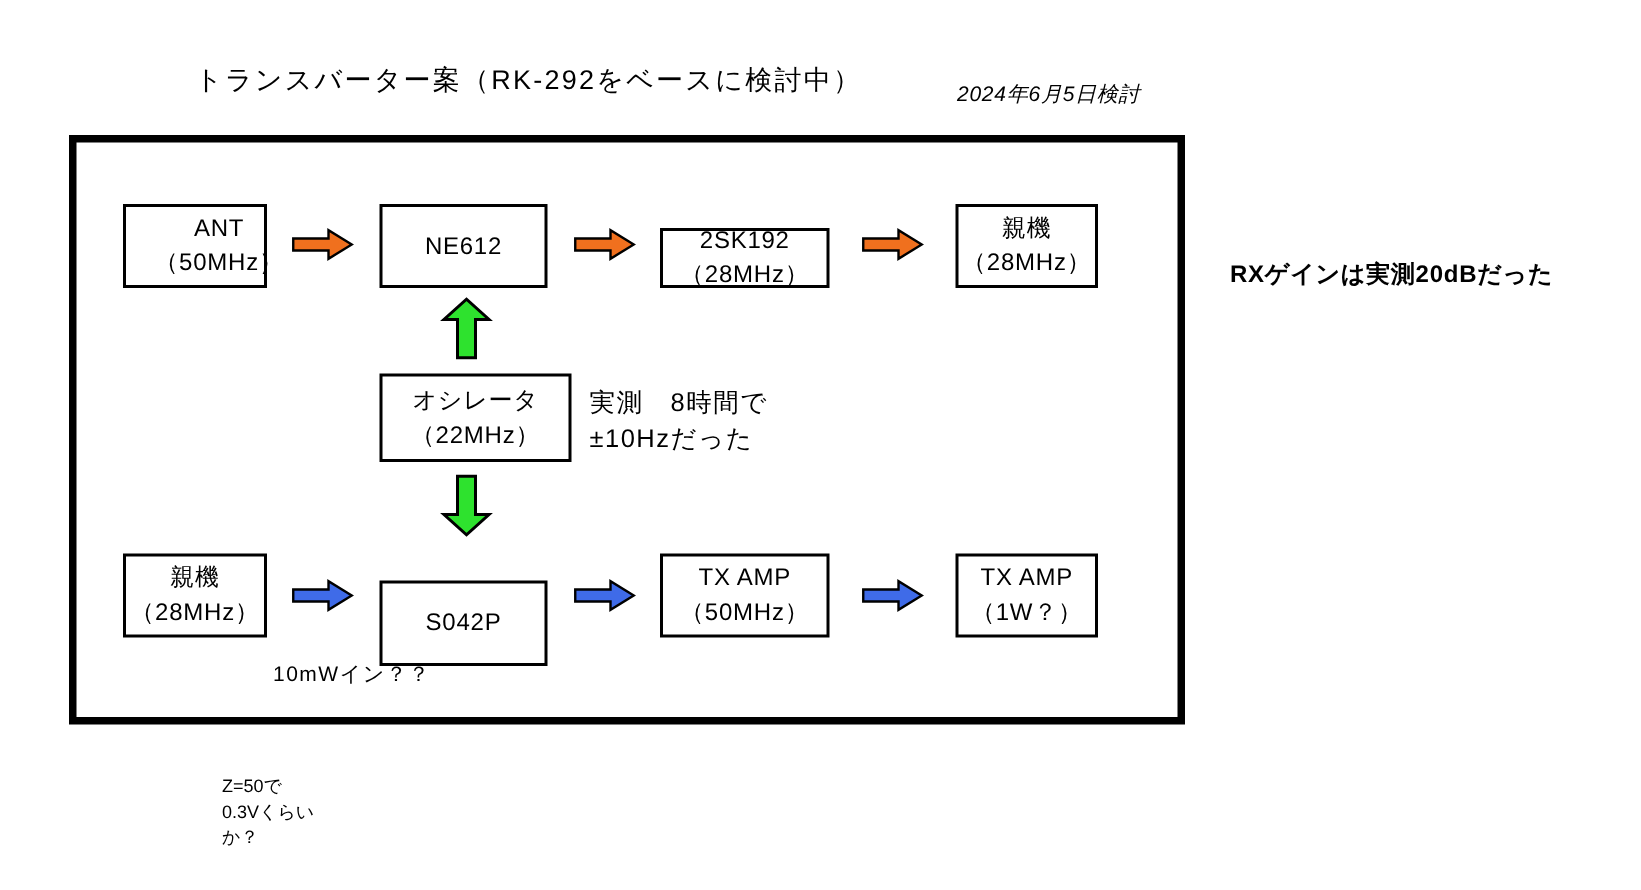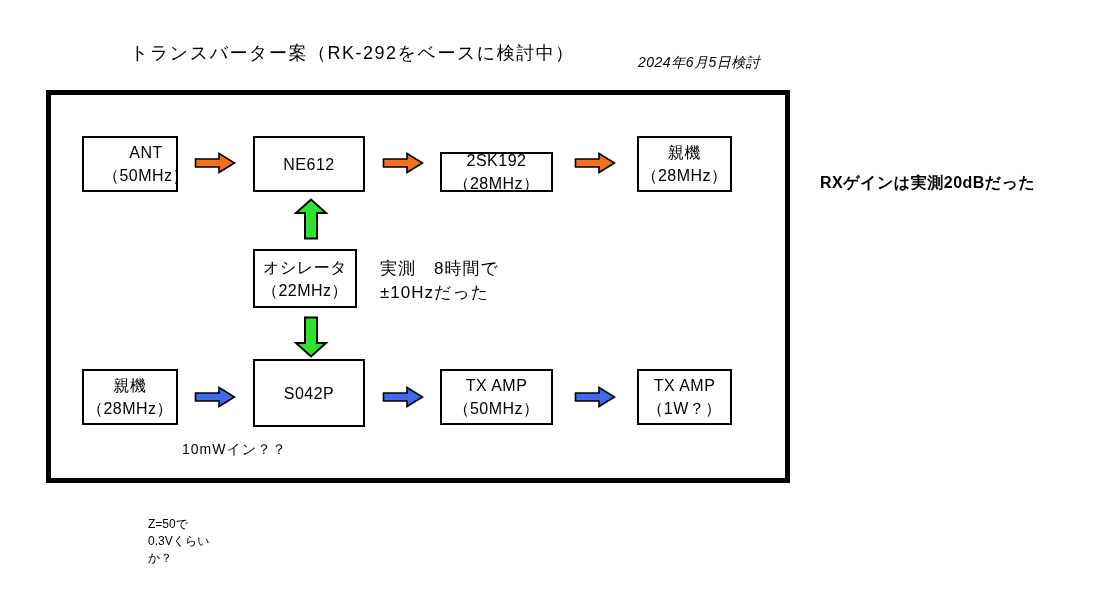--- a/index.html
+++ b/index.html
@@ -55,42 +55,42 @@
     letter-spacing: 0.5px;
   }
   .box span { display: block; }
 
   
   .b-ant      { left: 82px;  top: 136px; width: 96px;  height: 56px; padding-left: 32px; }
   .b-ne612    { left: 253px; top: 136px; width: 112px; height: 56px; }
   .b-2sk192   { left: 440px; top: 152px; width: 113px; height: 40px; }
   .b-rxparent { left: 637px; top: 136px; width: 95px;  height: 56px; }
   
-  .b-osc      { left: 253px; top: 249px; width: 104px; height: 59px; align-items: center; }
+  .b-osc      { left: 253px; top: 249px; width: 128px; height: 59px; align-items: center; }
   
   .b-txparent { left: 82px;  top: 369px; width: 96px;  height: 56px; }
-  .b-s042p    { left: 253px; top: 359px; width: 112px; height: 68px; }
+  .b-s042p    { left: 253px; top: 387px; width: 112px; height: 57px; }
   .b-txamp50  { left: 440px; top: 369px; width: 113px; height: 56px; }
   .b-txamp1w  { left: 637px; top: 369px; width: 95px;  height: 56px; }
 
   
   .ar { width: 42px; height: 24px; }
   .a-rx1 { left: 194px; top: 151px; }
   .a-rx2 { left: 382px; top: 151px; }
   .a-rx3 { left: 574px; top: 151px; }
   .a-tx1 { left: 194px; top: 385px; }
   .a-tx2 { left: 382px; top: 385px; }
   .a-tx3 { left: 574px; top: 385px; }
   
   .av { width: 36px; height: 42px; }
   .a-lo-up   { left: 293px; top: 198px; }
   .a-lo-down { left: 293px; top: 316px; }
 
   .note-drift {
-    left: 380px; top: 257px;
+    left: 393px; top: 257px;
     font-size: 17px;
     line-height: 24px;
     letter-spacing: 1px;
     white-space: nowrap;
   }
   .note-rx {
     left: 820px; top: 173px;
     font-size: 16px;
     letter-spacing: 0.5px;
     white-space: nowrap;

